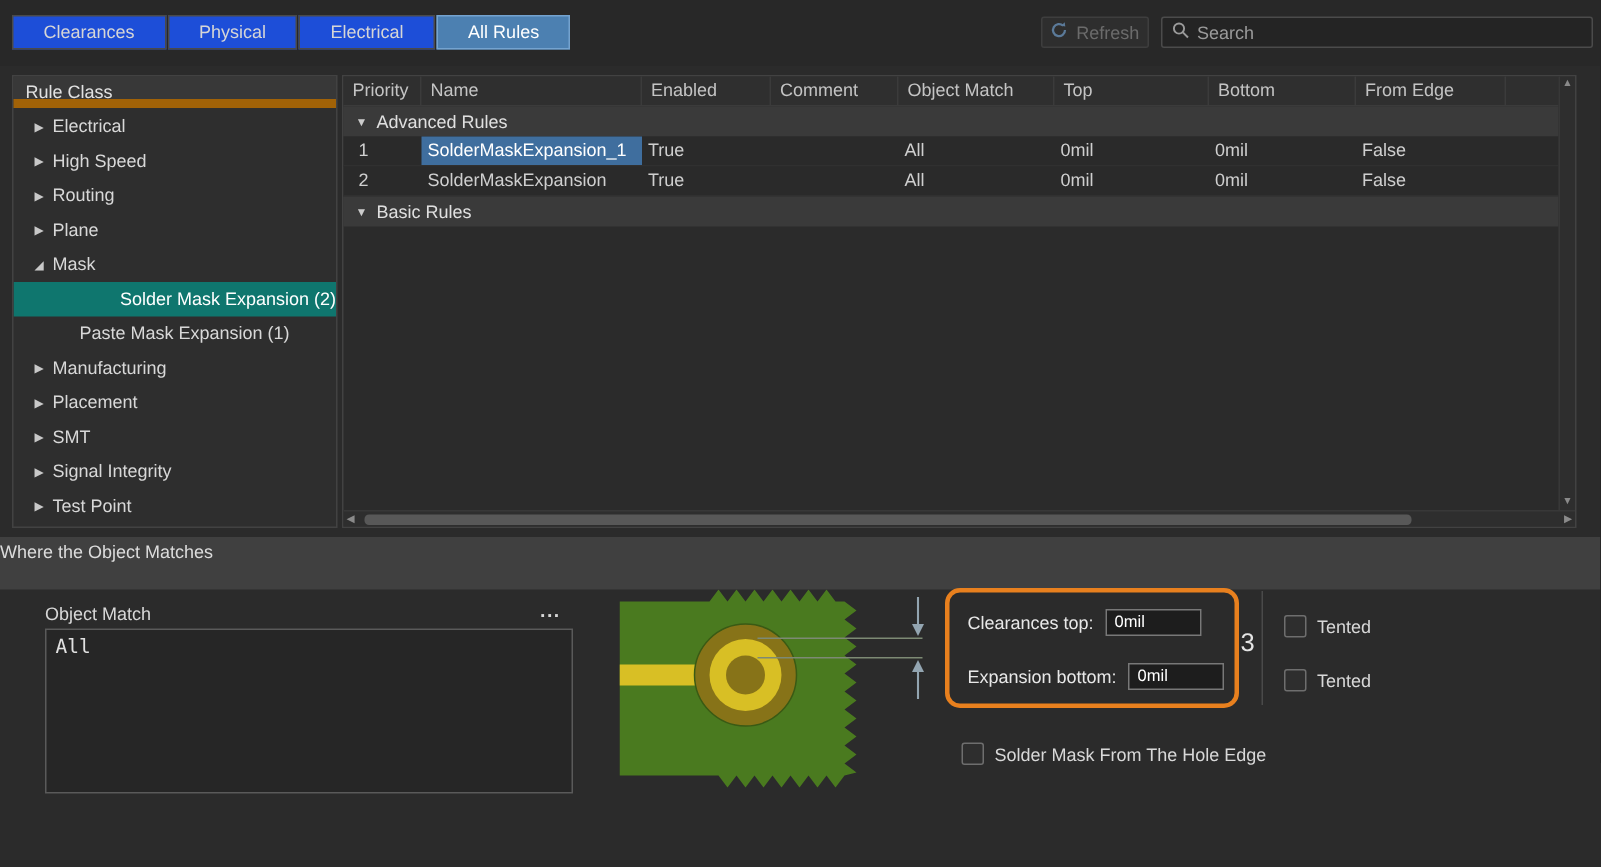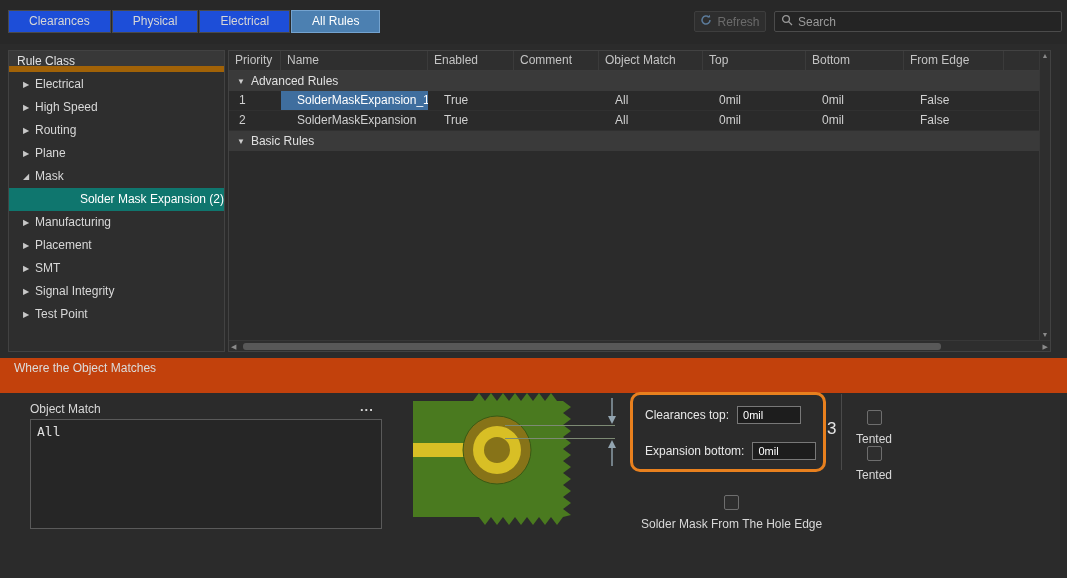--- a/index.html
+++ b/index.html
@@ -60,42 +60,42 @@
     white-space:nowrap; overflow:hidden; cursor:pointer;
   }
   .c0{width:52px}.c1{width:147px}.c2{width:86px}.c3{width:85px}.c4{width:104px}
   .c5{width:103px}.c6{width:98px}.c7{width:100px}.clast{flex:1;border-right:none}
   .group-row {
     display:flex; align-items:center; height:20px; background:#3a3a3a;
     color:#e0e0e0; width:810px; cursor:pointer;
   }
   .group-row .tri { font-size:8px; color:#cccccc; margin:0 6px 0 8px; }
   .trow { display:flex; height:20px; width:810px; background:#2a2a2a; border-bottom:1px solid #303030; cursor:pointer; }
-  .td { line-height:19px; padding-left:16px; color:#cfcfcf; white-space:nowrap; overflow:hidden; }
+  .td { line-height:19px; padding-left:4px; color:#cfcfcf; white-space:nowrap; overflow:hidden; }
   .td.sel { background:#3f6e9e; color:#fff; }
 
   
   .vscroll {
     position:absolute; top:0; right:0; width:11px; bottom:11px; background:#2e2e2e;
     display:flex; flex-direction:column; justify-content:space-between; align-items:center;
     border-left:1px solid #383838;
   }
   .hscroll {
     position:absolute; left:0; right:0; bottom:0; height:11px; background:#2e2e2e;
     border-top:1px solid #383838;
   }
   .hthumb { position:absolute; left:14px; top:2px; width:698px; height:7px; background:#585858; border-radius:3px; }
   .sarrow { font-size:7px; color:#8a8a8a; line-height:10px; }
   .hscroll .sarrow { position:absolute; top:1px; }
   .hscroll .sarrow.left { left:2px; } .hscroll .sarrow.right { right:2px; }
 
   
   .section-header {
     position:absolute; left:0; top:358px; width:1067px; height:35px; line-height:21px;
-    background:#c2410c; color:#dcdcdc; padding-left:14px;
+    background:#404040; color:#dcdcdc; 
   }
 
   
   .om-label { position:absolute; left:30px; top:402px; color:#d8d8d8; }
   .dots-btn { position:absolute; left:360px; top:399px; color:#d8d8d8; font-weight:bold; letter-spacing:1px; cursor:pointer; font-size:13px; }
   .om-text {
     position:absolute; left:30px; top:419px; width:352px; height:110px;
     background:#262626; border:1px solid #5a5a5a; color:#e0e0e0;
     font-family:"DejaVu Sans Mono", monospace; font-size:13px; padding:4px 6px; resize:none; outline:none;
   }
@@ -115,21 +115,21 @@
     width:64px; height:18px; margin-left:8px; background:#1d1d1d; border:1px solid #787878;
     color:#fff; font-size:11px; padding:0 5px; font-family:"Liberation Sans", sans-serif; outline:none;
   }
   .clipped-3 { position:absolute; left:827px; top:419px; font-size:17px; color:#e4e4e4; width:12px; overflow:hidden; }
   .vdivider { position:absolute; left:841px; top:394px; width:1px; height:76px; background:#4a4a4a; }
 
   .checkbox {
     width:15px; height:15px; background:#2e2e2e; border:1px solid #6e6e6e; border-radius:2px; cursor:pointer;
     flex:none;
   }
-  .check-row { position:absolute; display:flex; align-items:center; gap:7px; color:#d8d8d8;flex-direction:column; }
+  .check-row { position:absolute; display:flex; align-items:center; gap:7px; color:#d8d8d8; }
   .tented1 { left:856px; top:410px; }
   .tented2 { left:856px; top:446px; }
   .holeedge { left:641px; top:495px; }
 </style>
 </head>
 <body>
 
 <div id="app">
 
   <div class="topbar">
@@ -177,20 +177,23 @@
       <div class="tree-item">
           <span class="arrow">▶</span>
           <span>Plane</span>
         </div>
       <div class="tree-item">
           <span class="arrow">◢</span>
           <span>Mask</span>
         </div>
       <div class="tree-item lvl1 selected">
           <span>Solder Mask Expansion (2)</span>
+        </div>
+      <div class="tree-item lvl1">
+          <span>Paste Mask Expansion (1)</span>
         </div>
       <div class="tree-item">
           <span class="arrow">▶</span>
           <span>Manufacturing</span>
         </div>
       <div class="tree-item">
           <span class="arrow">▶</span>
           <span>Placement</span>
         </div>
       <div class="tree-item">

